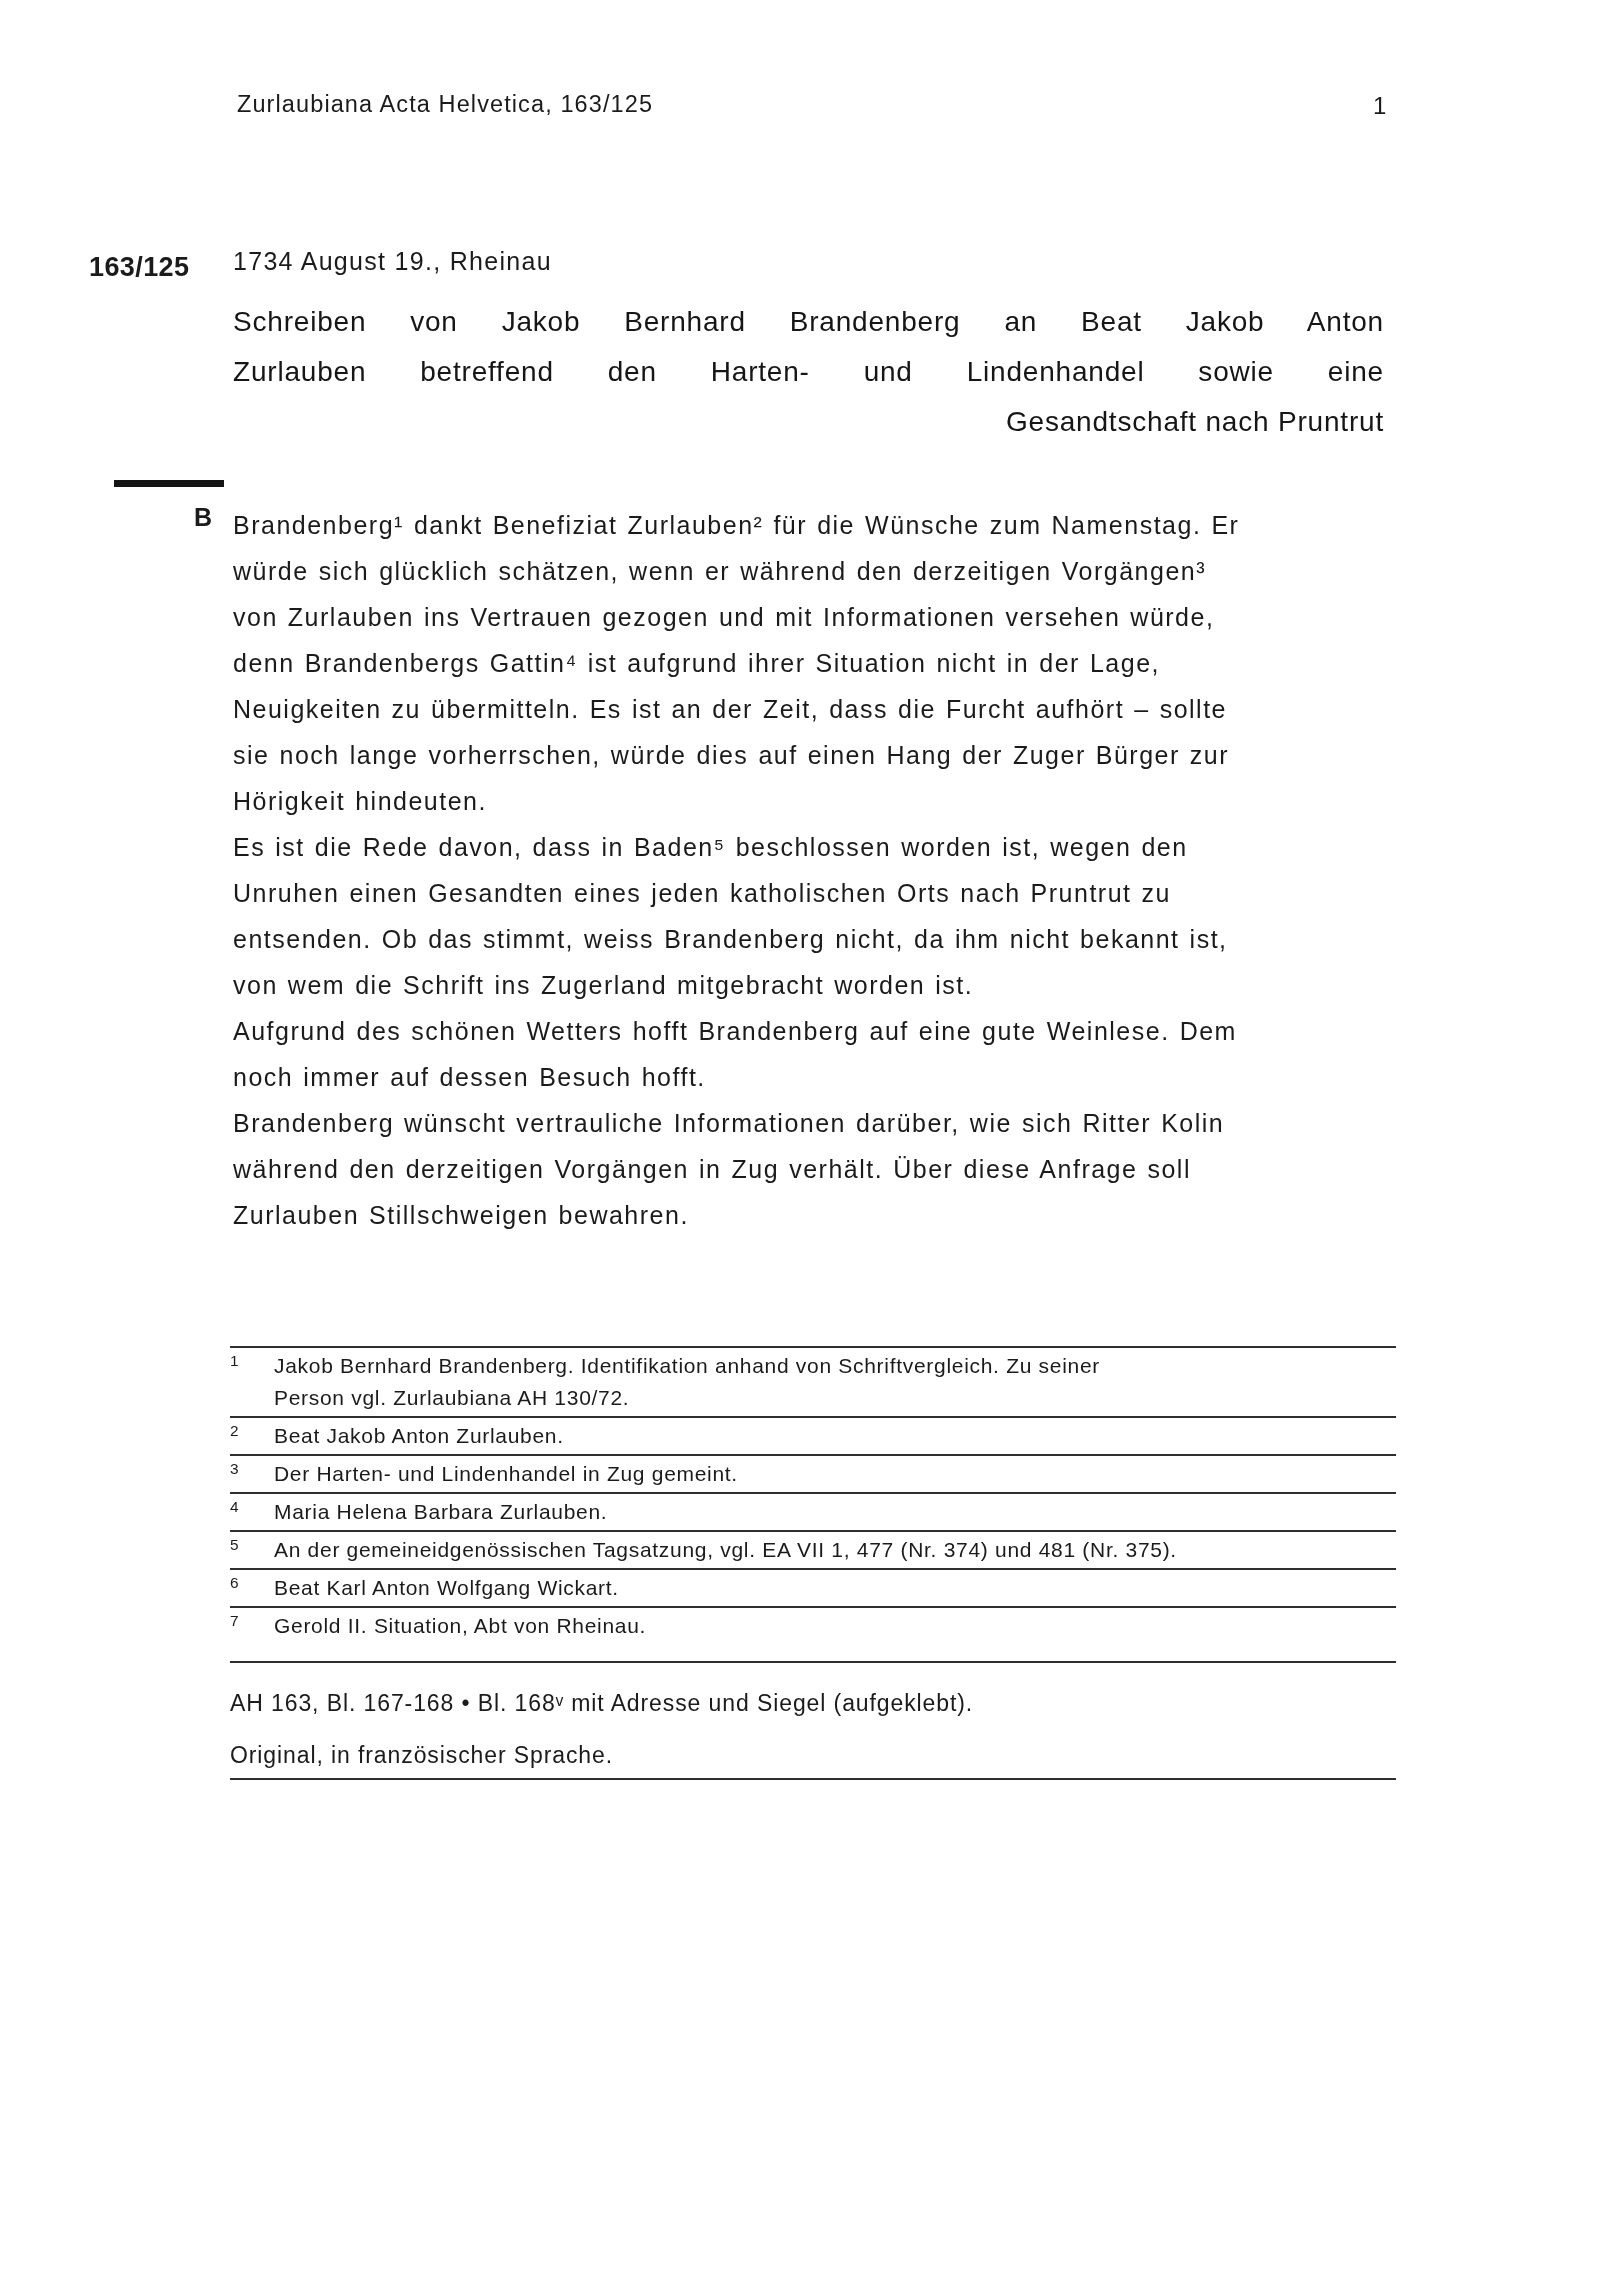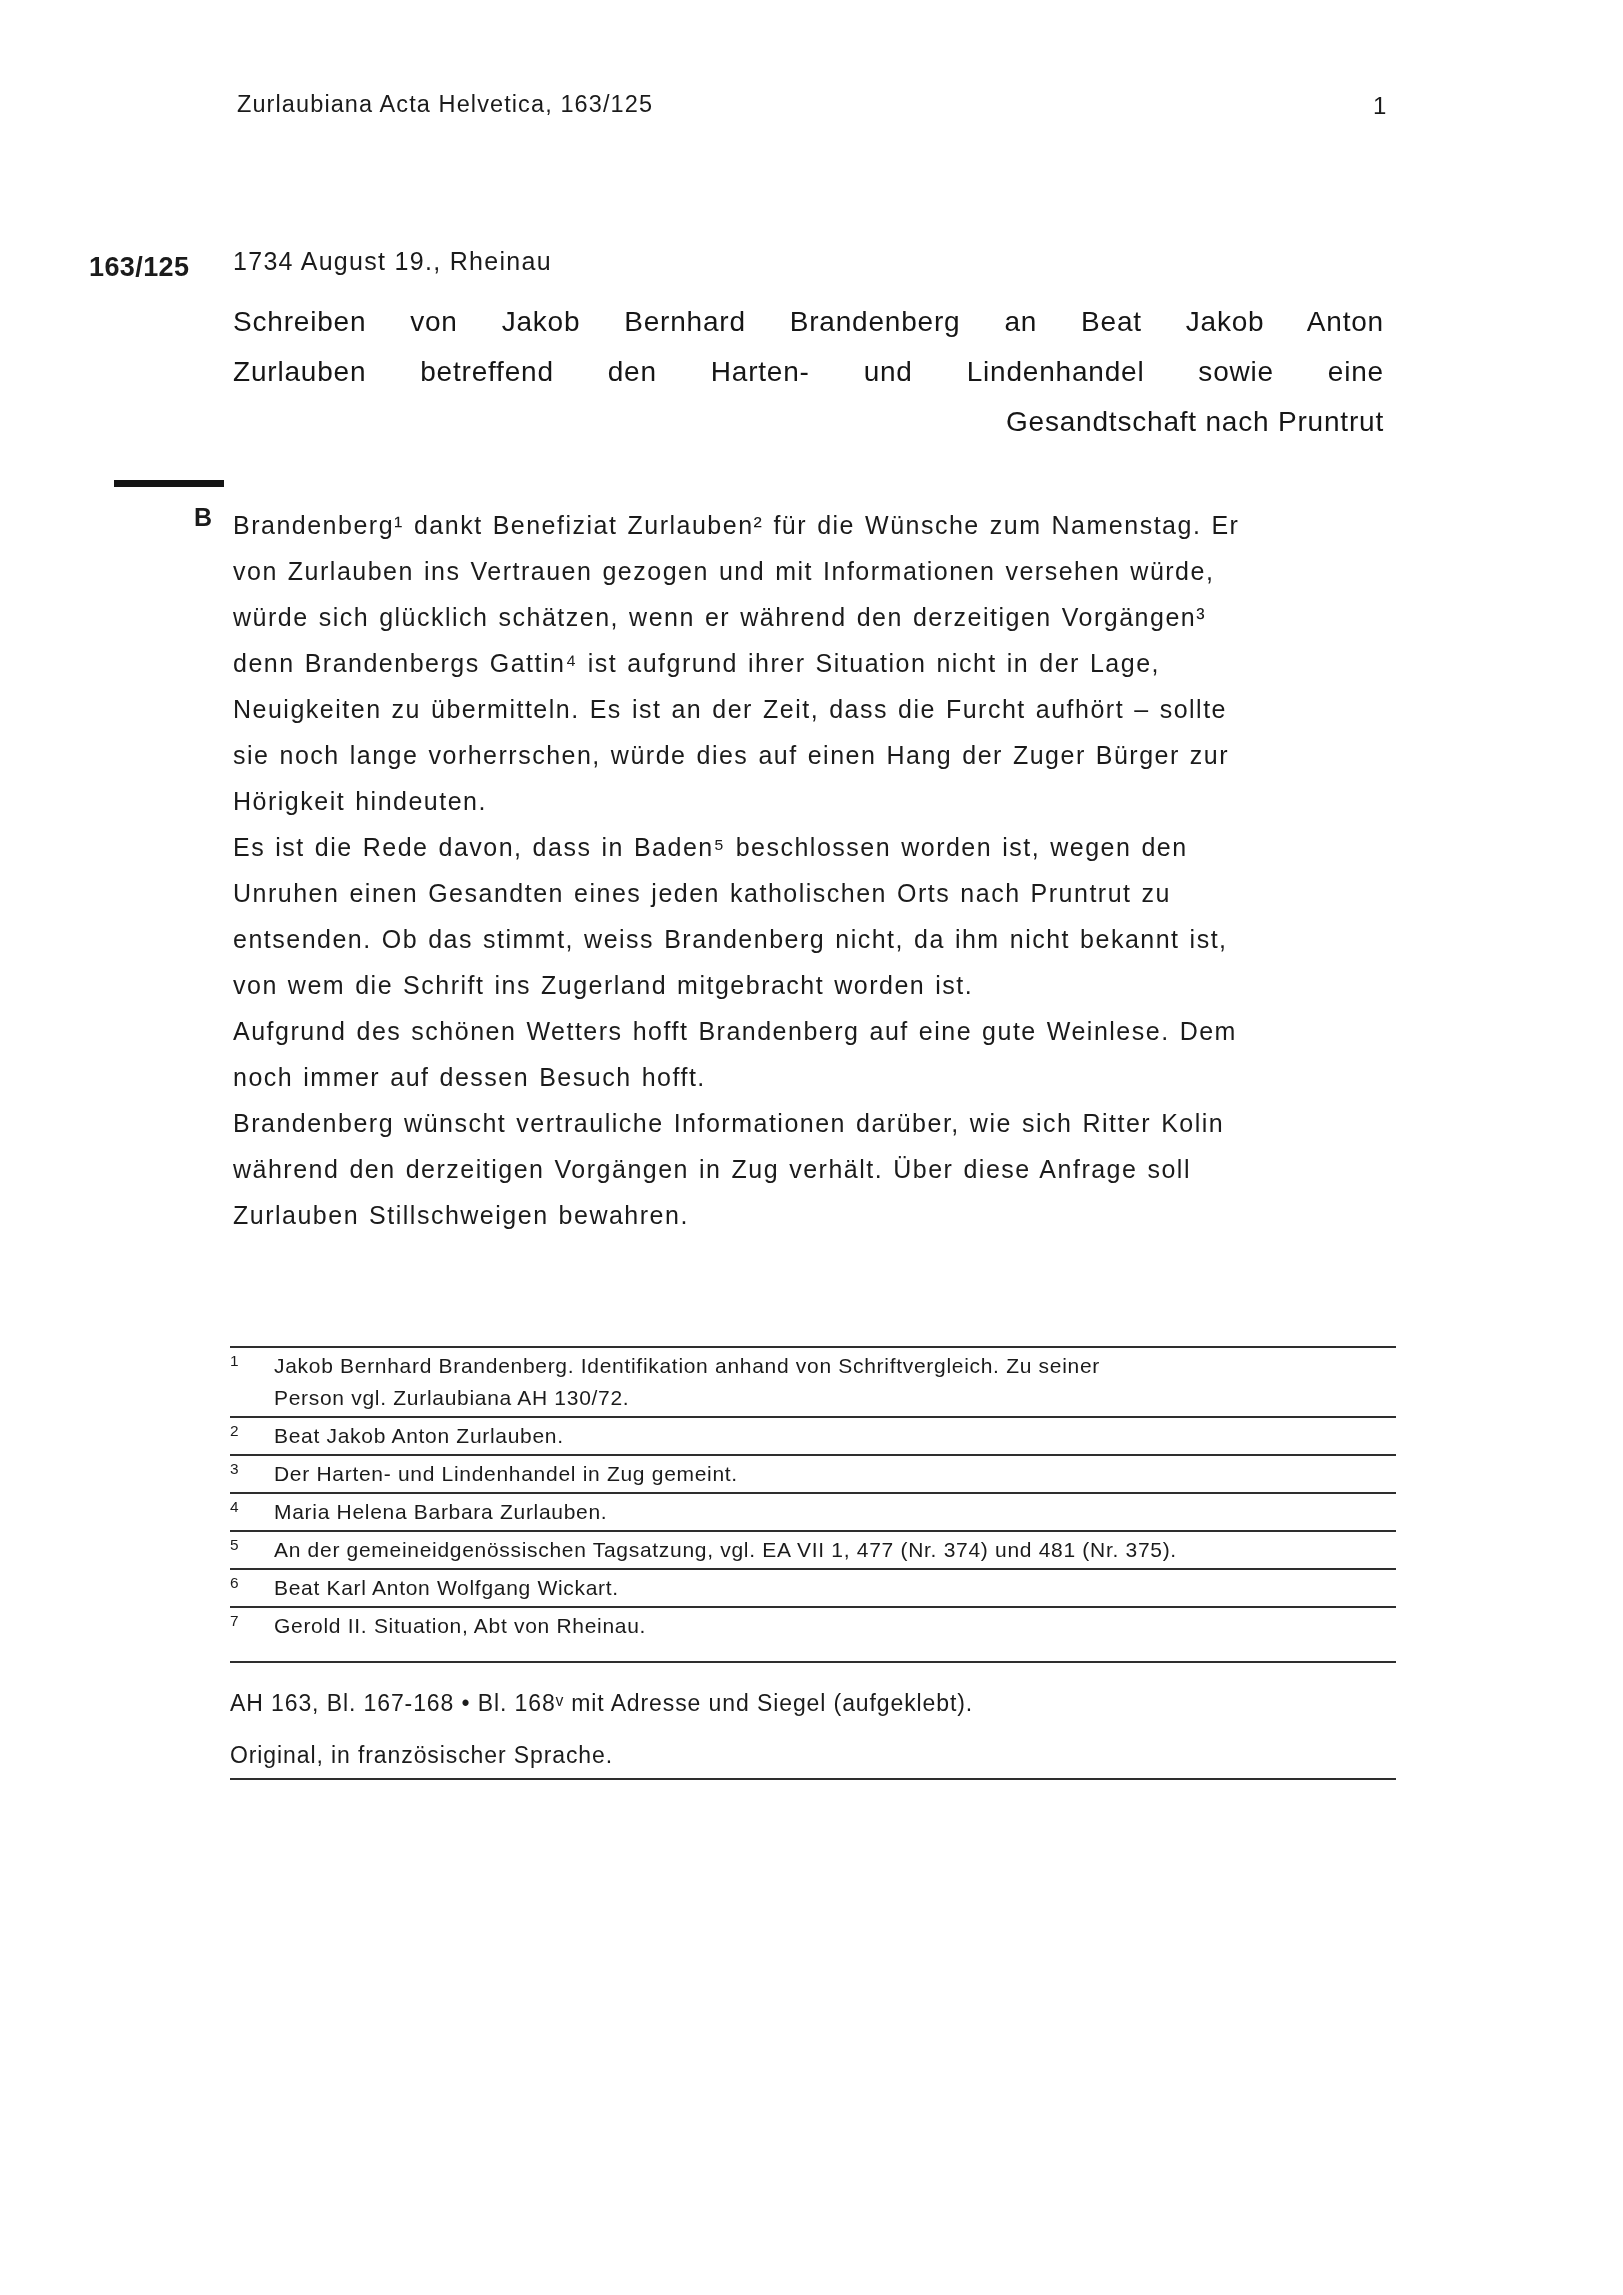--- a/index.html
+++ b/index.html
@@ -96,22 +96,22 @@
     <div class="jline">Zurlauben betreffend den Harten- und Lindenhandel sowie eine</div>
     <div class="lastline">Gesandtschaft nach Pruntrut</div>
   </div>
 
   <div class="section-bar"></div>
   <div class="section-marker">B</div>
 
   <div class="body-text">
     <div>
       <div class="body-line">Brandenberg¹ dankt Benefiziat Zurlauben² für die Wünsche zum Namenstag. Er</div>
+      <div class="body-line">würde sich glücklich schätzen, wenn er während den derzeitigen Vorgängen³</div>
       <div class="body-line">von Zurlauben ins Vertrauen gezogen und mit Informationen versehen würde,</div>
-      <div class="body-line">würde sich glücklich schätzen, wenn er während den derzeitigen Vorgängen³</div>
       <div class="body-line">denn Brandenbergs Gattin⁴ ist aufgrund ihrer Situation nicht in der Lage,</div>
       <div class="body-line">Neuigkeiten zu übermitteln. Es ist an der Zeit, dass die Furcht aufhört – sollte</div>
       <div class="body-line">sie noch lange vorherrschen, würde dies auf einen Hang der Zuger Bürger zur</div>
       <div class="body-line">Hörigkeit hindeuten.</div>
     </div>
     <div>
       <div class="body-line">Es ist die Rede davon, dass in Baden⁵ beschlossen worden ist, wegen den</div>
       <div class="body-line">Unruhen einen Gesandten eines jeden katholischen Orts nach Pruntrut zu</div>
       <div class="body-line">entsenden. Ob das stimmt, weiss Brandenberg nicht, da ihm nicht bekannt ist,</div>
       <div class="body-line">von wem die Schrift ins Zugerland mitgebracht worden ist.</div>

